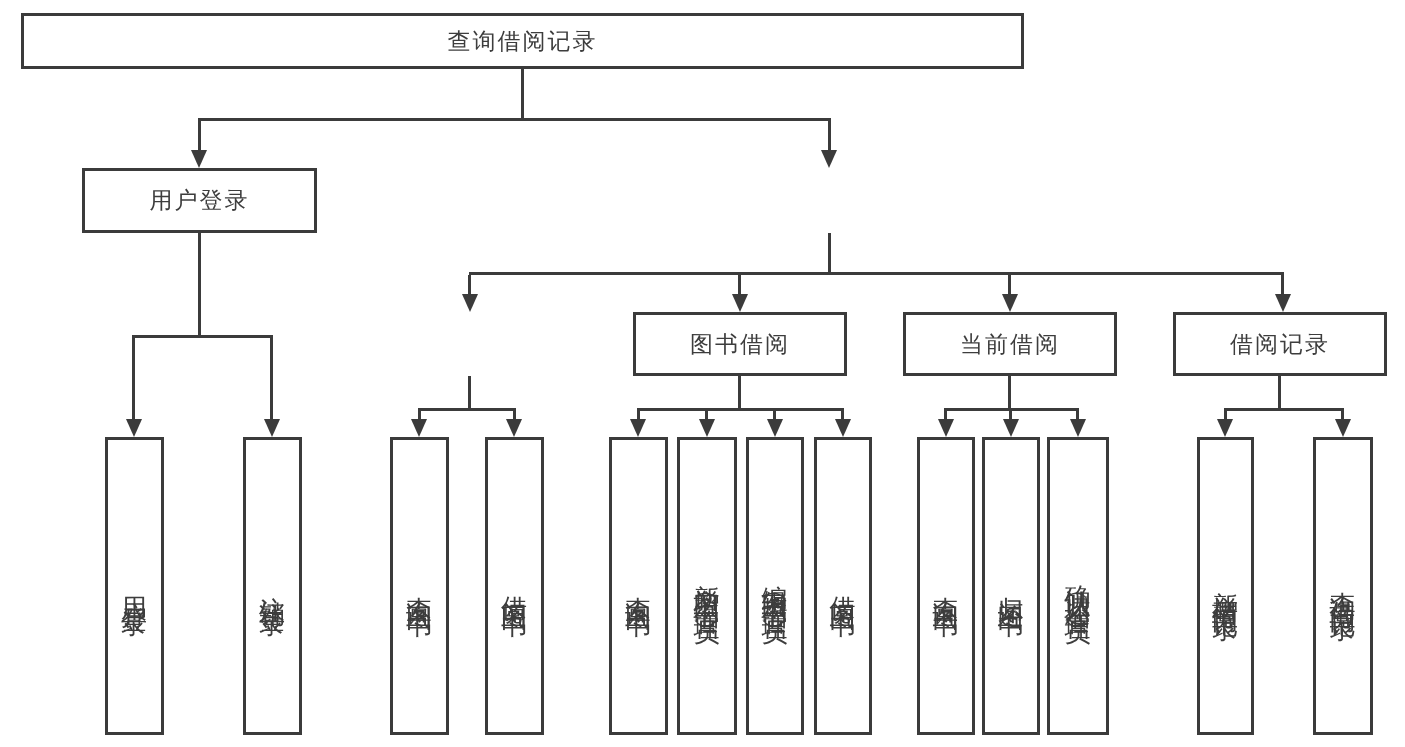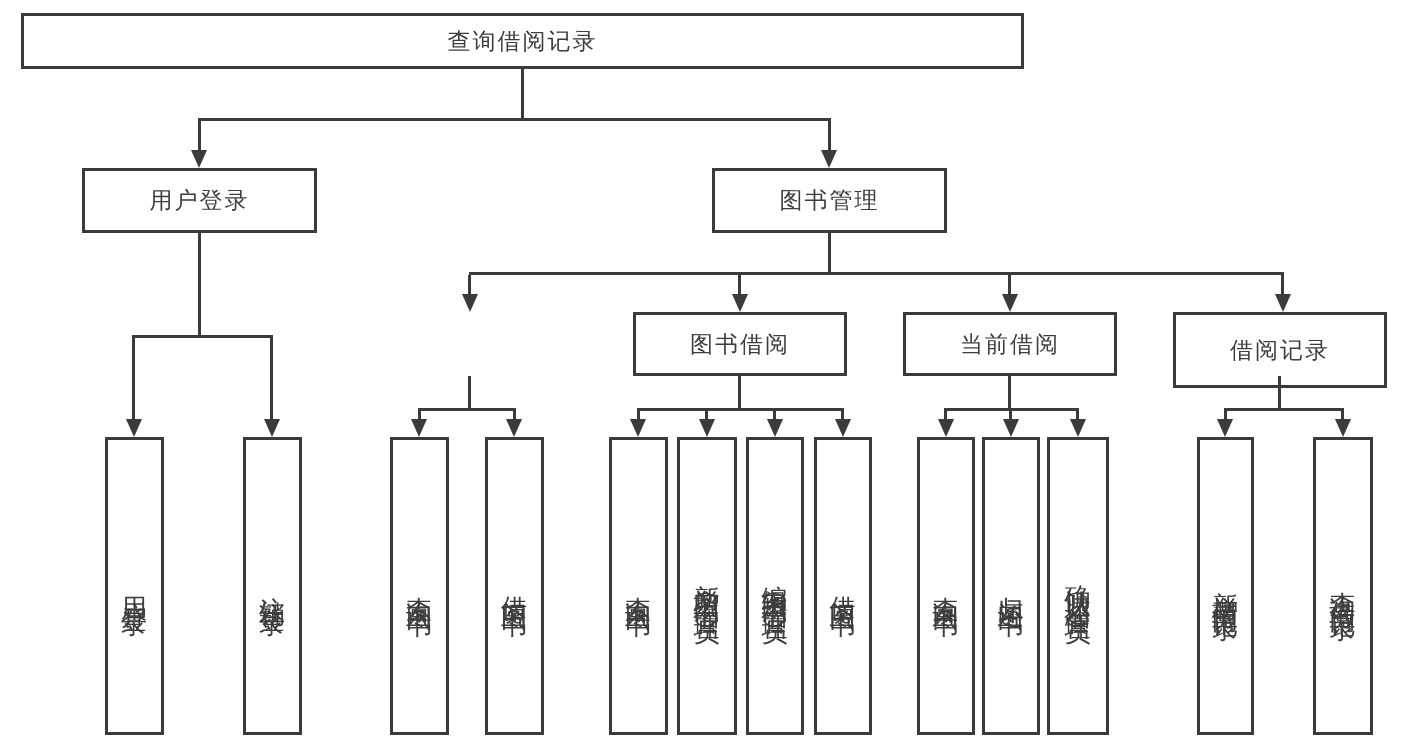--- a/index.html
+++ b/index.html
@@ -71,21 +71,20 @@
   <div class="box hbox" style="left:21px; top:13px; width:1003px; height:56px;">查询借阅记录</div>
 
   <div class="line" style="left:521px; top:69px; width:3px; height:49px;"></div>
   <div class="line" style="left:198px; top:118px; width:633px; height:3px;"></div>
   <div class="line" style="left:198px; top:121px; width:3px; height:29px;"></div>
   <div class="line" style="left:828px; top:121px; width:3px; height:29px;"></div>
   <div class="arrow" style="left:191px; top:150px;"></div>
   <div class="arrow" style="left:821px; top:150px;"></div>
 
   <div class="box hbox" style="left:82px; top:168px; width:235px; height:65px;">用户登录</div>
-  <div class="box hbox" style="left:712px; top:168px; width:235px; height:65px;">图书管理</div>
 
   <div class="line" style="left:198px; top:233px; width:3px; height:102px;"></div>
   <div class="line" style="left:132px; top:335px; width:141px; height:3px;"></div>
   <div class="line" style="left:132px; top:338px; width:3px; height:81px;"></div>
   <div class="line" style="left:270px; top:338px; width:3px; height:81px;"></div>
   <div class="arrow" style="left:126px; top:419px;"></div>
   <div class="arrow" style="left:264px; top:419px;"></div>
 
   <div class="line" style="left:828px; top:233px; width:3px; height:39px;"></div>
   <div class="line" style="left:469px; top:272px; width:815px; height:3px;"></div>
@@ -93,21 +92,21 @@
   <div class="line" style="left:738px; top:275px; width:3px; height:19px;"></div>
   <div class="line" style="left:1008px; top:275px; width:3px; height:19px;"></div>
   <div class="line" style="left:1281px; top:275px; width:3px; height:19px;"></div>
   <div class="arrow" style="left:462px; top:294px;"></div>
   <div class="arrow" style="left:732px; top:294px;"></div>
   <div class="arrow" style="left:1002px; top:294px;"></div>
   <div class="arrow" style="left:1275px; top:294px;"></div>
 
   <div class="box hbox" style="left:633px; top:312px; width:214px; height:64px;">图书借阅</div>
   <div class="box hbox" style="left:903px; top:312px; width:214px; height:64px;">当前借阅</div>
-  <div class="box hbox" style="left:1173px; top:312px; width:214px; height:76px;">借阅记录</div>
+  <div class="box hbox" style="left:1173px; top:312px; width:214px; height:64px;">借阅记录</div>
 
   <div class="line" style="left:468px; top:376px; width:3px; height:32px;"></div>
   <div class="line" style="left:418px; top:408px; width:98px; height:3px;"></div>
   <div class="line" style="left:418px; top:411px; width:3px; height:8px;"></div>
   <div class="line" style="left:513px; top:411px; width:3px; height:8px;"></div>
   <div class="arrow" style="left:411px; top:419px;"></div>
   <div class="arrow" style="left:506px; top:419px;"></div>
 
   <div class="line" style="left:738px; top:376px; width:3px; height:32px;"></div>
   <div class="line" style="left:637px; top:408px; width:207px; height:3px;"></div>

